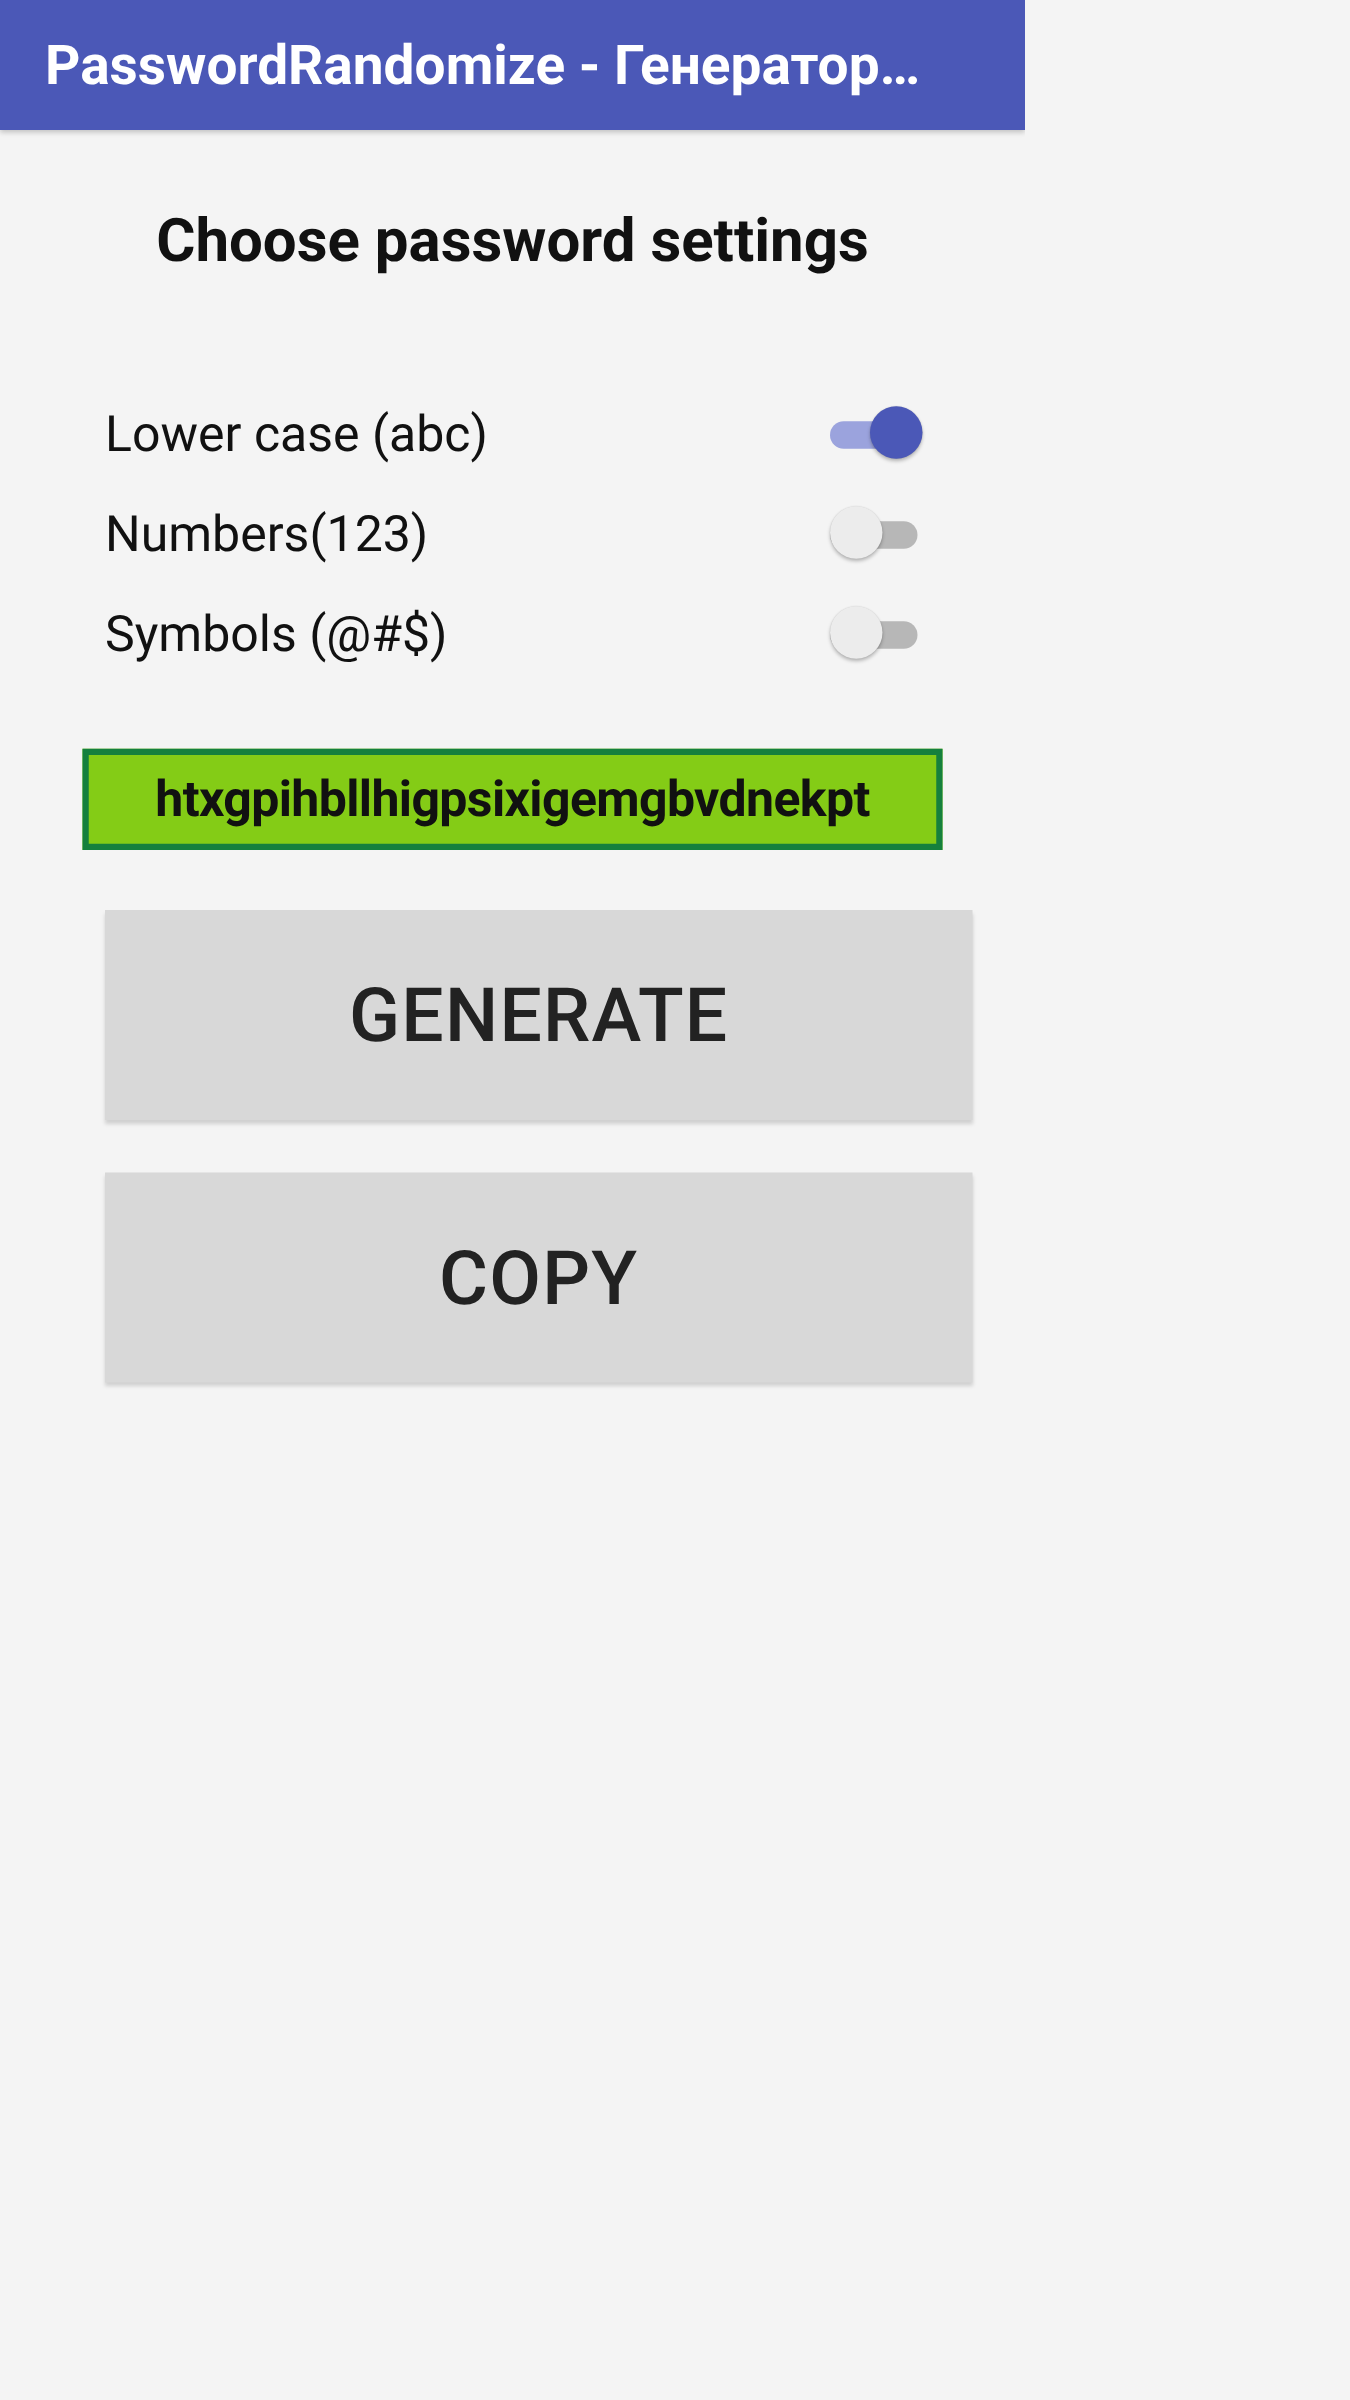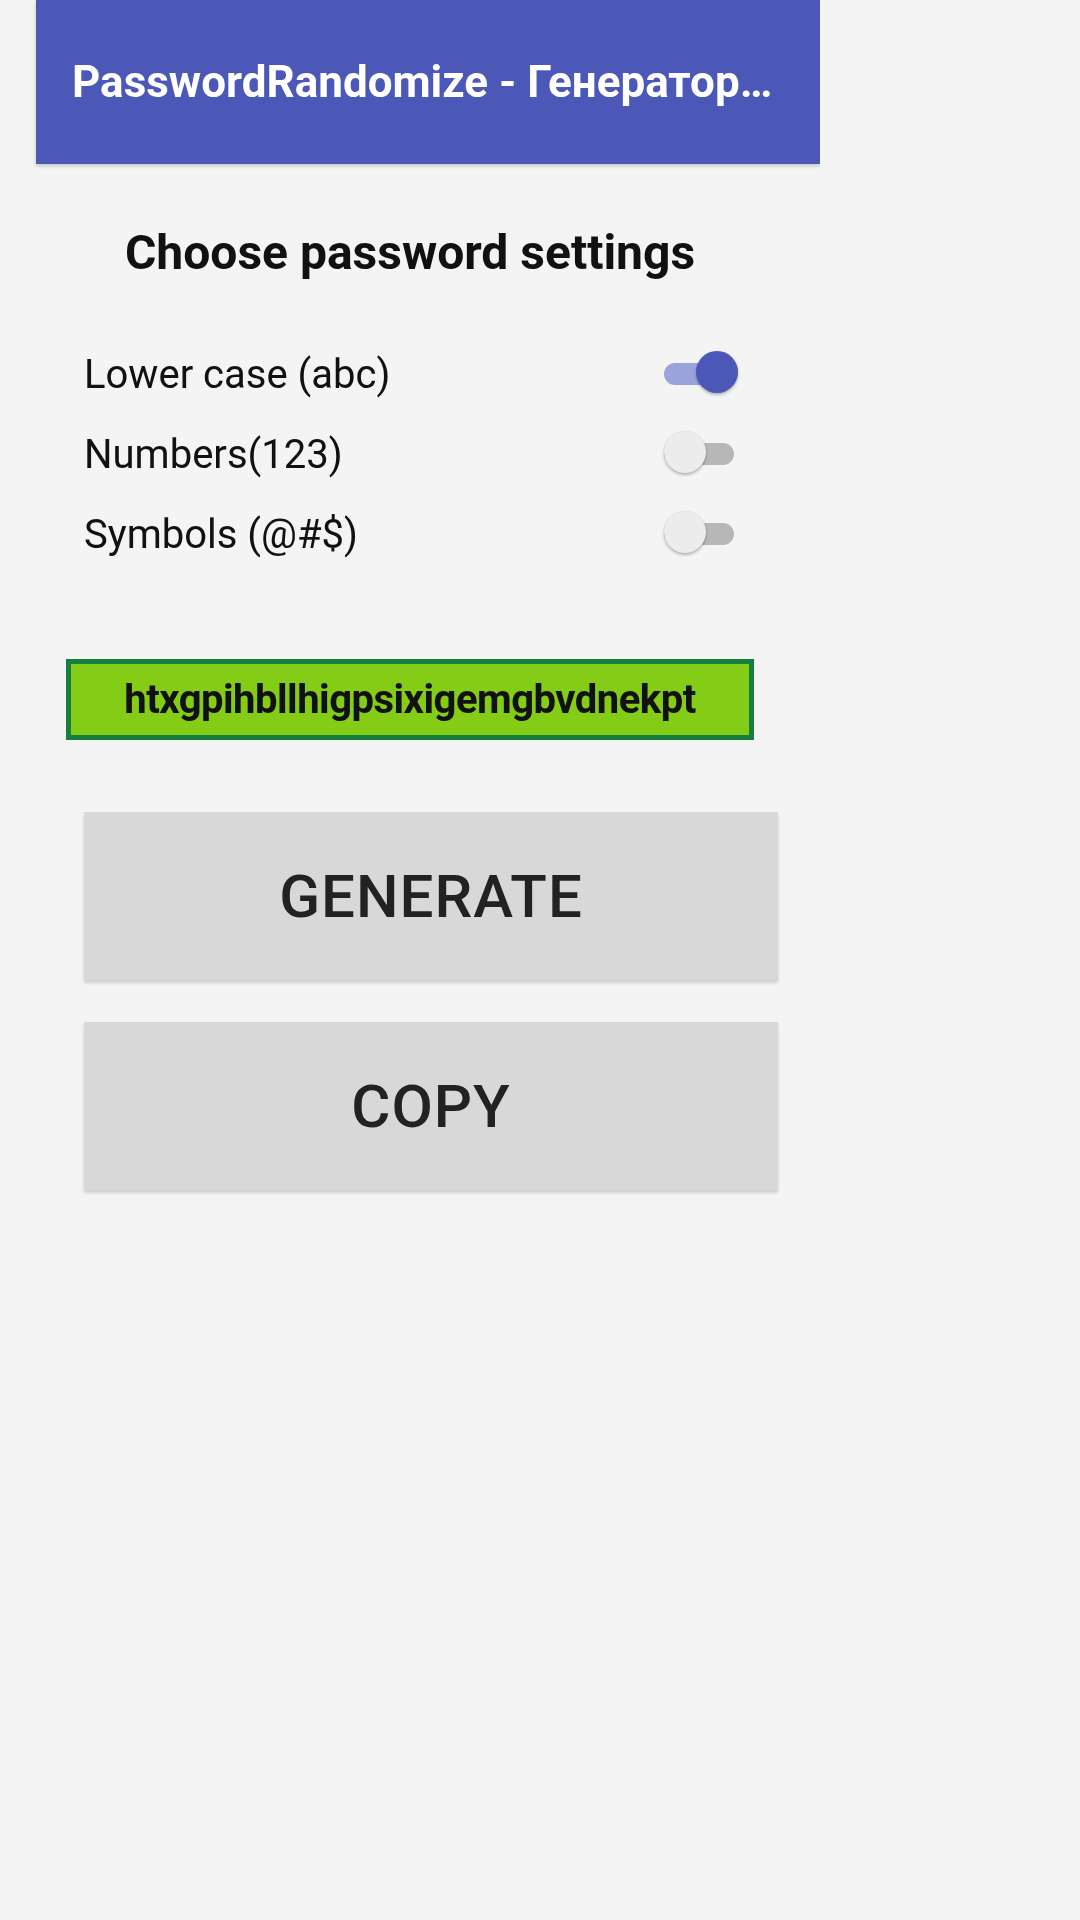--- a/index.html
+++ b/index.html
@@ -3,26 +3,25 @@
 <meta charset="utf-8">
 <style>
   * { box-sizing: border-box; margin: 0; padding: 0; }
   html, body { width: 820px; height: 1456px; overflow: hidden; }
   body {
     font-family: Roboto, "Helvetica Neue", Arial, sans-serif;
     background: #f4f4f4;
   }
   .app-bar {
     background: #4b58b7;
-    height: 164px;
+    height: 104px;
     display: flex;
     align-items: center;
     padding: 0 36px;
     box-shadow: 0 2px 4px rgba(0,0,0,0.2);
-    margin-left: 36px;
   }
   .app-title {
     color: #fff;
     font-size: 44px;
     font-weight: 700;
     white-space: nowrap;
     overflow: hidden;
     text-overflow: ellipsis;
     width: 100%;
   }
@@ -34,21 +33,21 @@
     font-weight: 700;
     text-align: center;
     margin-top: 60px;
     color: #111;
   }
   .settings {
     margin-top: 70px;
   }
   .row {
     display: flex;
-    align-items: flex-start;
+    align-items: flex-end;
     justify-content: space-between;
     height: 80px;
   }
   .row-label {
     font-size: 40px;
     color: #111;
   }
   
   .switch {
     position: relative;
@@ -134,21 +133,21 @@
     background: #d8d8d8;
     display: flex;
     align-items: center;
     justify-content: center;
     font-size: 60px;
     font-weight: 500;
     color: #222;
     letter-spacing: 1px;
     box-shadow: 0 3px 3px rgba(0,0,0,0.15);
   }
-  .btn-generate { margin-top: 72px; }
+  .btn-generate { margin-top: 48px; }
   .btn-copy { margin-top: 42px; }
 </style>
 </head>
 <body>
 
 <div class="app-bar">
   <div class="app-title">PasswordRandomize - Генератор…</div>
 </div>
 
 <div class="content">

